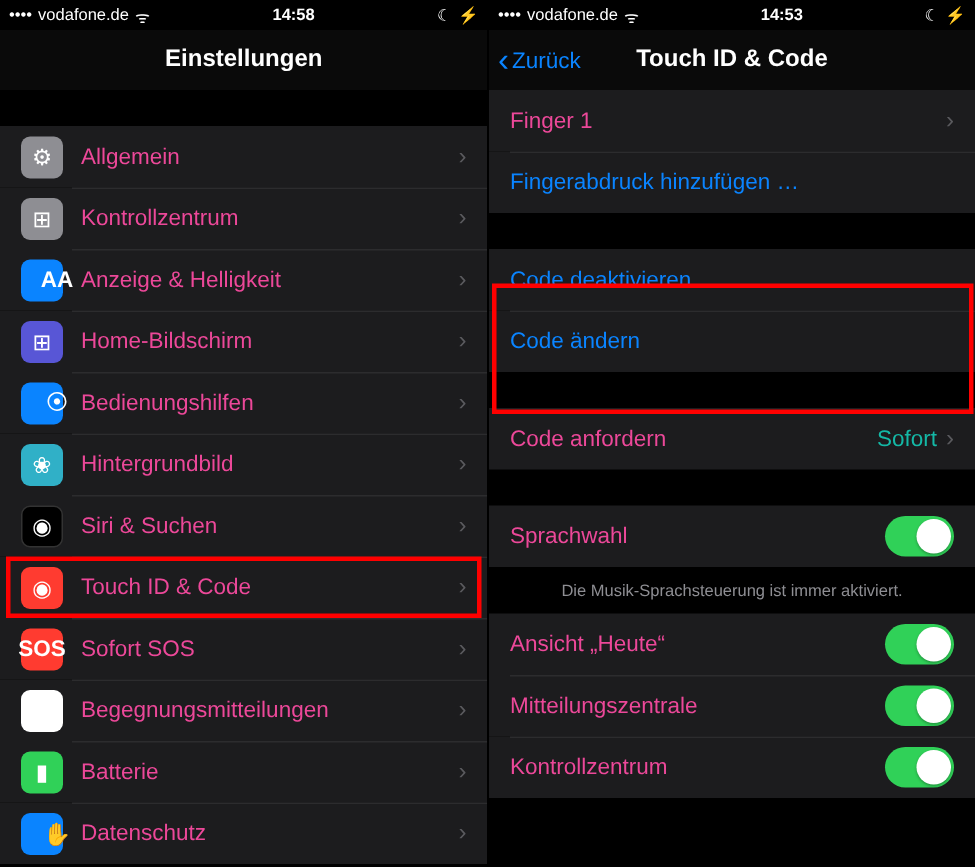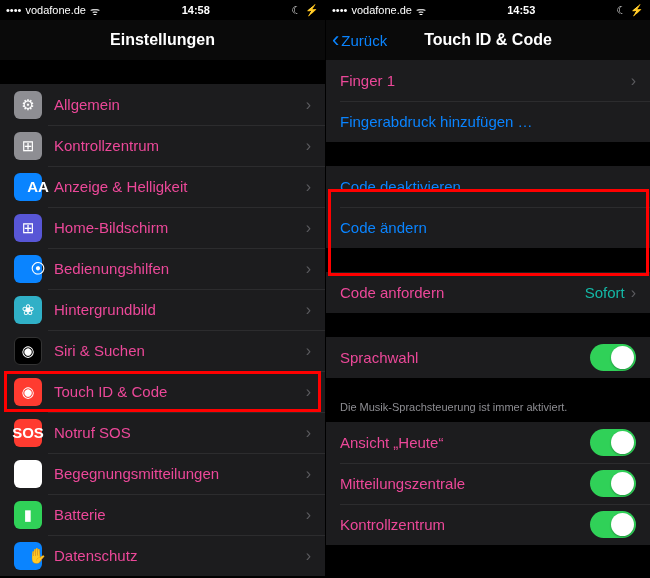--- a/index.html
+++ b/index.html
@@ -71,22 +71,23 @@
   .section-header {
     font-size: 11px;
     color: #8e8e93;
     padding: 10px 14px 4px;
     text-transform: uppercase;
     letter-spacing: 0.3px;
   }
   .section-footer {
     font-size: 11px;
     color: #8e8e93;
-    padding: 22px 14px 8px;
+    padding: 9px 14px 8px;
     line-height: 1.3;
+    text-align: center;
   }
   .spacer { height: 24px; }
 
   .row {
     display: flex;
     align-items: center;
     height: 41px;
     padding: 0 14px;
     background: #1c1c1e;
     position: relative;
@@ -231,21 +232,21 @@
         <span class="label">Siri &amp; Suchen</span>
         <span class="chevron">›</span>
       </div>
       <div class="row">
         <div class="icon-box ic-red">◉</div>
         <span class="label">Touch ID &amp; Code</span>
         <span class="chevron">›</span>
       </div>
       <div class="row">
         <div class="icon-box ic-red ic-letters">SOS</div>
-        <span class="label">Notruf SOS</span>
+        <span class="label">Sofort SOS</span>
         <span class="chevron">›</span>
       </div>
       <div class="row">
         <div class="icon-box ic-white">✽</div>
         <span class="label">Begegnungsmitteilungen</span>
         <span class="chevron">›</span>
       </div>
       <div class="row">
         <div class="icon-box ic-green">▮</div>
         <span class="label">Batterie</span>

